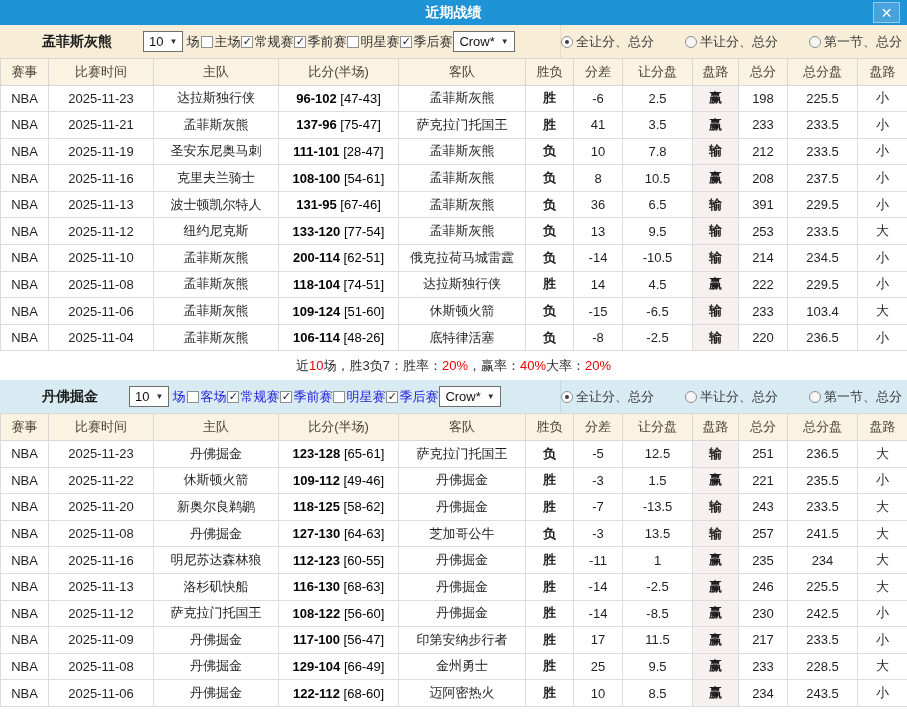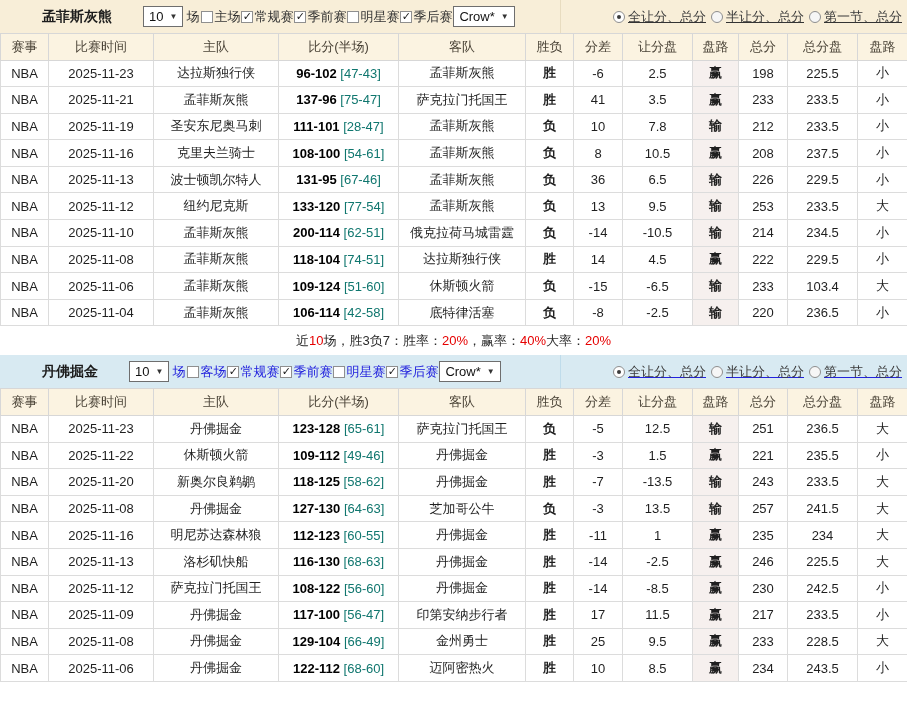--- a/index.html
+++ b/index.html
@@ -20,47 +20,53 @@
   .f-left { width: 560px; display: flex; align-items: center; padding-left: 42px; }
   .team { font-weight: bold; font-size: 14px; color: #1c1c1c; margin-right: 30px; }
   .sel { margin: 0 1px; background: #fff; border: 1px solid #6e6e6e; height: 21px;
     padding: 0 5px; display: inline-flex; align-items: center; gap: 6px; font-size: 13px; color:#111; }
   .chev { font-size: 8px; color: #333; }
   .suffix { margin: 0 1px 0 2px; }
   .cbl { display: inline-flex; align-items: center; cursor: pointer; }
   .cb { width: 12px; height: 12px; border: 1px solid #8f8f8f; background: #fff;
     display: inline-flex; align-items: center; justify-content: center;
     font-size: 11px; line-height: 1; font-weight: bold; color: #1a1a1a; margin: 0 1px; }
-  .f-right { flex: 1; display: flex; align-items: center; justify-content: flex-end; text-decoration: underline; }
+  .f-right { flex: 1; display: flex; align-items: center; justify-content: space-between; }
   .rdl { display: inline-flex; align-items: center; margin-right: 5px; cursor: pointer; color:#3a3a3a; }
   .rd { width: 12px; height: 12px; border-radius: 50%; border: 1px solid #8e8e8e;
     background: #f6f6f6; margin-right: 3px; position: relative; }
   .rd.on { background: #fff; }
   .rd.on::after { content: ''; position: absolute; left: 3px; top: 3px; right: 3px; bottom: 3px;
     background: #3c3c3c; border-radius: 50%; }
   table.results { border-collapse: collapse; table-layout: fixed; width: 907px; font-size: 13px; }
   table.results th { background: #fbf3e1; color: #4a4337; font-weight: normal;
     height: 26.5px; border: 1px solid #d7d7d7; font-size: 13px; }
   table.results td { height: 26.6px; text-align: center; border: 1px solid #dcdcdc;
     color: #1f1f1f; white-space: nowrap; overflow: hidden; }
   .red   { color: #e60000; }
   .green { color: #007b00; }
   .blue  { color: #2222dd; }
   .teamg { color: #008000; }
   .bold  { font-weight: bold; }
   td.shade { background: #f6f0ee; }
   .score { font-weight: bold; color: #000; }
-  .half { color: #0f766e; }
+  .half { color: #000000; }
   .summary { height: 29px; background: #fff; display: flex; align-items: center;
     justify-content: center; font-size: 13px; color: #2b2b2b; }
 </style>
 </head>
 <body>
 
 <div class="app">
+  <div class="titlebar">
+    <span>近期战绩</span>
+    <button class="close-btn">
+      <span>✕</span>
+    </button>
+  </div>
   <div id="sections">
       <div class="section">
         <div class="filterbar cream">
           <div class="f-left">
             <span class="team">孟菲斯灰熊</span>
             <span class="sel">
               <span>10</span>
               <span class="chev">▼</span>
             </span>
             <span class="suffix">场</span>
@@ -196,21 +202,21 @@
             <tr>
               <td>NBA</td>
               <td>2025-11-13</td>
               <td>波士顿凯尔特人</td>
               <td><span class="score">131-95</span><span class="half"> [67-46]</span></td>
               <td class="teamg">孟菲斯灰熊</td>
               <td class="bold green">负</td>
               <td>36</td>
               <td>6.5</td>
               <td class="shade bold green">输</td>
-              <td class="blue">226</td>
+              <td class="blue">391</td>
               <td class="blue">229.5</td>
               <td class="green">小</td>
             </tr>
             <tr>
               <td>NBA</td>
               <td>2025-11-12</td>
               <td>纽约尼克斯</td>
               <td><span class="score">133-120</span><span class="half"> [77-54]</span></td>
               <td class="teamg">孟菲斯灰熊</td>
               <td class="bold green">负</td>
@@ -260,21 +266,21 @@
               <td>-6.5</td>
               <td class="shade bold green">输</td>
               <td class="blue">233</td>
               <td class="blue">103.4</td>
               <td class="red">大</td>
             </tr>
             <tr>
               <td>NBA</td>
               <td>2025-11-04</td>
               <td class="teamg">孟菲斯灰熊</td>
-              <td><span class="score">106-114</span><span class="half"> [42-58]</span></td>
+              <td><span class="score">106-114</span><span class="half"> [48-26]</span></td>
               <td>底特律活塞</td>
               <td class="bold green">负</td>
               <td>-8</td>
               <td>-2.5</td>
               <td class="shade bold green">输</td>
               <td class="blue">220</td>
               <td class="blue">236.5</td>
               <td class="green">小</td>
             </tr>
           </tbody>

